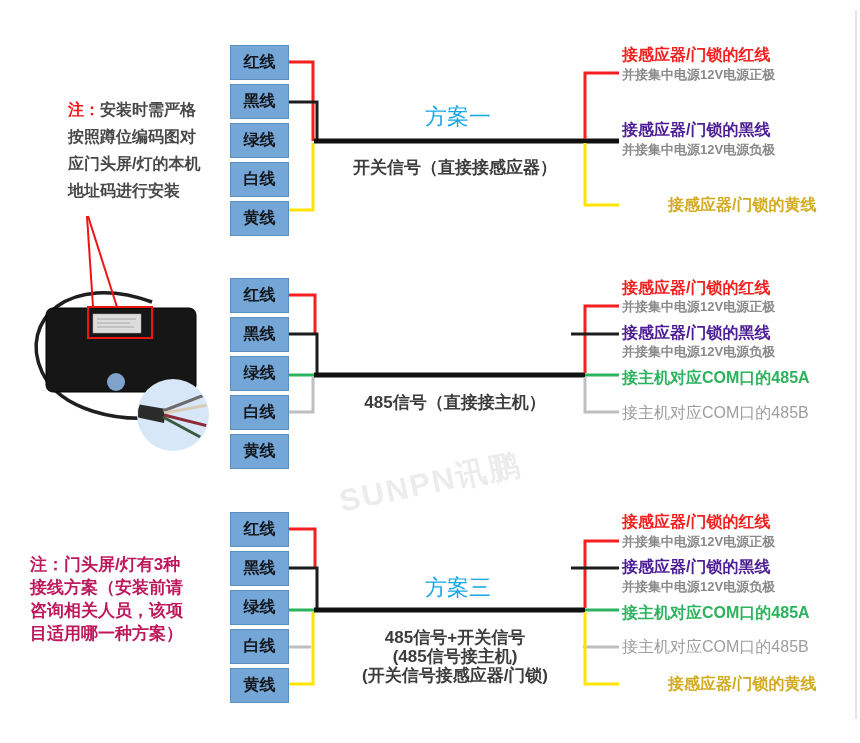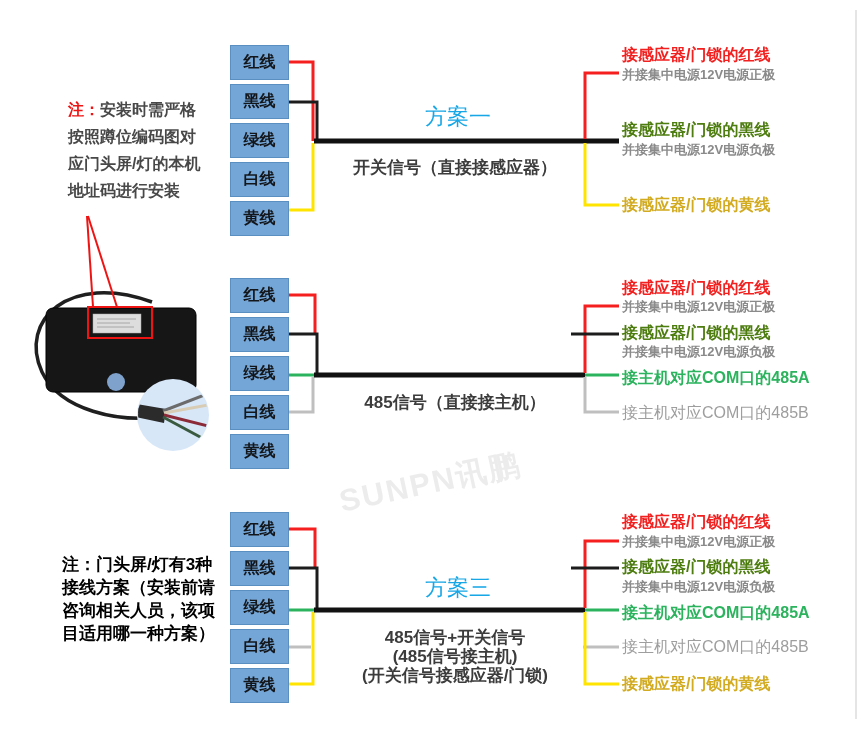--- a/index.html
+++ b/index.html
@@ -8,27 +8,27 @@
   svg.overlay{position:absolute;left:0;top:0;}
   .wirebox{position:absolute;left:230px;width:59px;height:35px;background:#74a6d7;
            border:1px solid #5a8fc2;box-sizing:border-box;display:flex;align-items:center;
            justify-content:center;font-weight:bold;font-size:16px;color:#13161a;}
   .scheme-title{position:absolute;left:378px;width:160px;text-align:center;color:#18a7e6;
                 font-size:22px;font-weight:normal;line-height:26px;}
   .scheme-sub{position:absolute;left:330px;width:250px;text-align:center;color:#3c3c3c;
               font-size:17px;font-weight:600;line-height:19px;}
   .rlabel{position:absolute;left:622px;font-size:16px;font-weight:bold;white-space:nowrap;line-height:18px;}
   .rsub{position:absolute;left:622px;font-size:13px;color:#8a8a8a;white-space:nowrap;line-height:15px;font-weight:bold;}
-  .c-red{color:#f32020;} .c-black{color:#4d7c0f;text-align:center;} .c-yellow{color:#d2ab20;}
+  .c-red{color:#f32020;} .c-black{color:#4c1d95;text-align:center;} .c-yellow{color:#d2ab20;margin-left:46px;}
   .c-green{color:#2cb35e;} .c-gray{color:#9e9e9e;font-weight:400;}
   .note-top{position:absolute;left:48px;top:96px;width:138px;font-size:16px;line-height:27px;
             font-weight:600;color:#484848;margin-left:20px;}
   .note-top .prefix{color:#ee1414;font-weight:bold;}
   .note-bottom{position:absolute;left:30px;top:553px;width:166px;font-size:17px;line-height:23px;
-               font-weight:bold;color:#000000;margin-left:32px;}
+               font-weight:bold;color:#be185d;}
   .watermark{position:absolute;left:338px;top:462px;font-size:31px;font-weight:bold;
              color:rgba(70,70,70,0.10);transform:rotate(-12deg);letter-spacing:2px;white-space:nowrap;}
 </style>
 </head>
 <body>
 
 <div class="page">
 
   <svg class="overlay" width="860" height="743" viewBox="0 0 860 743">
 

